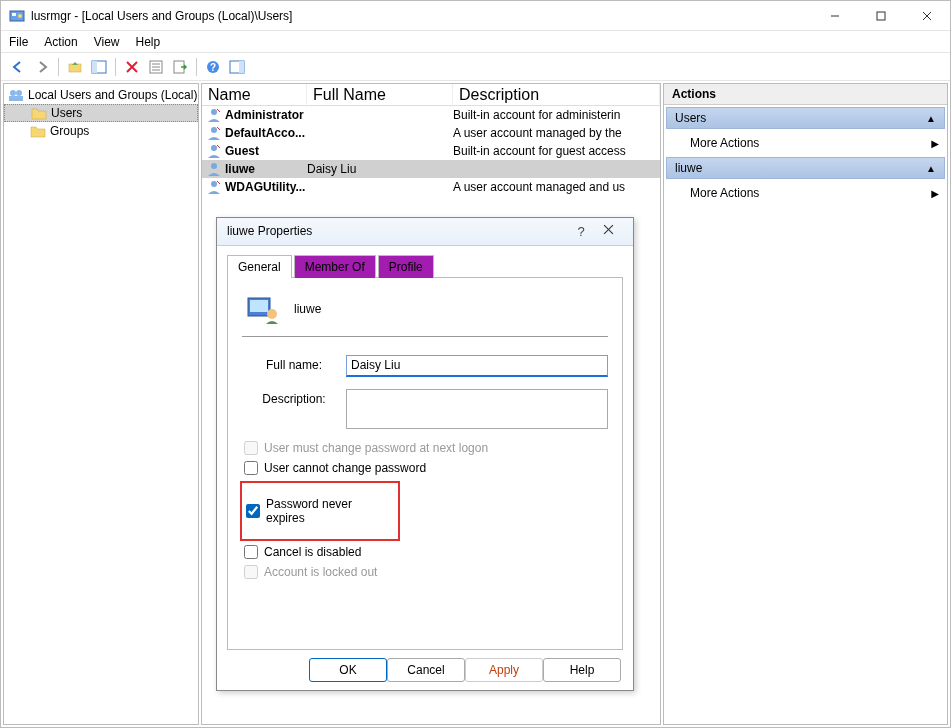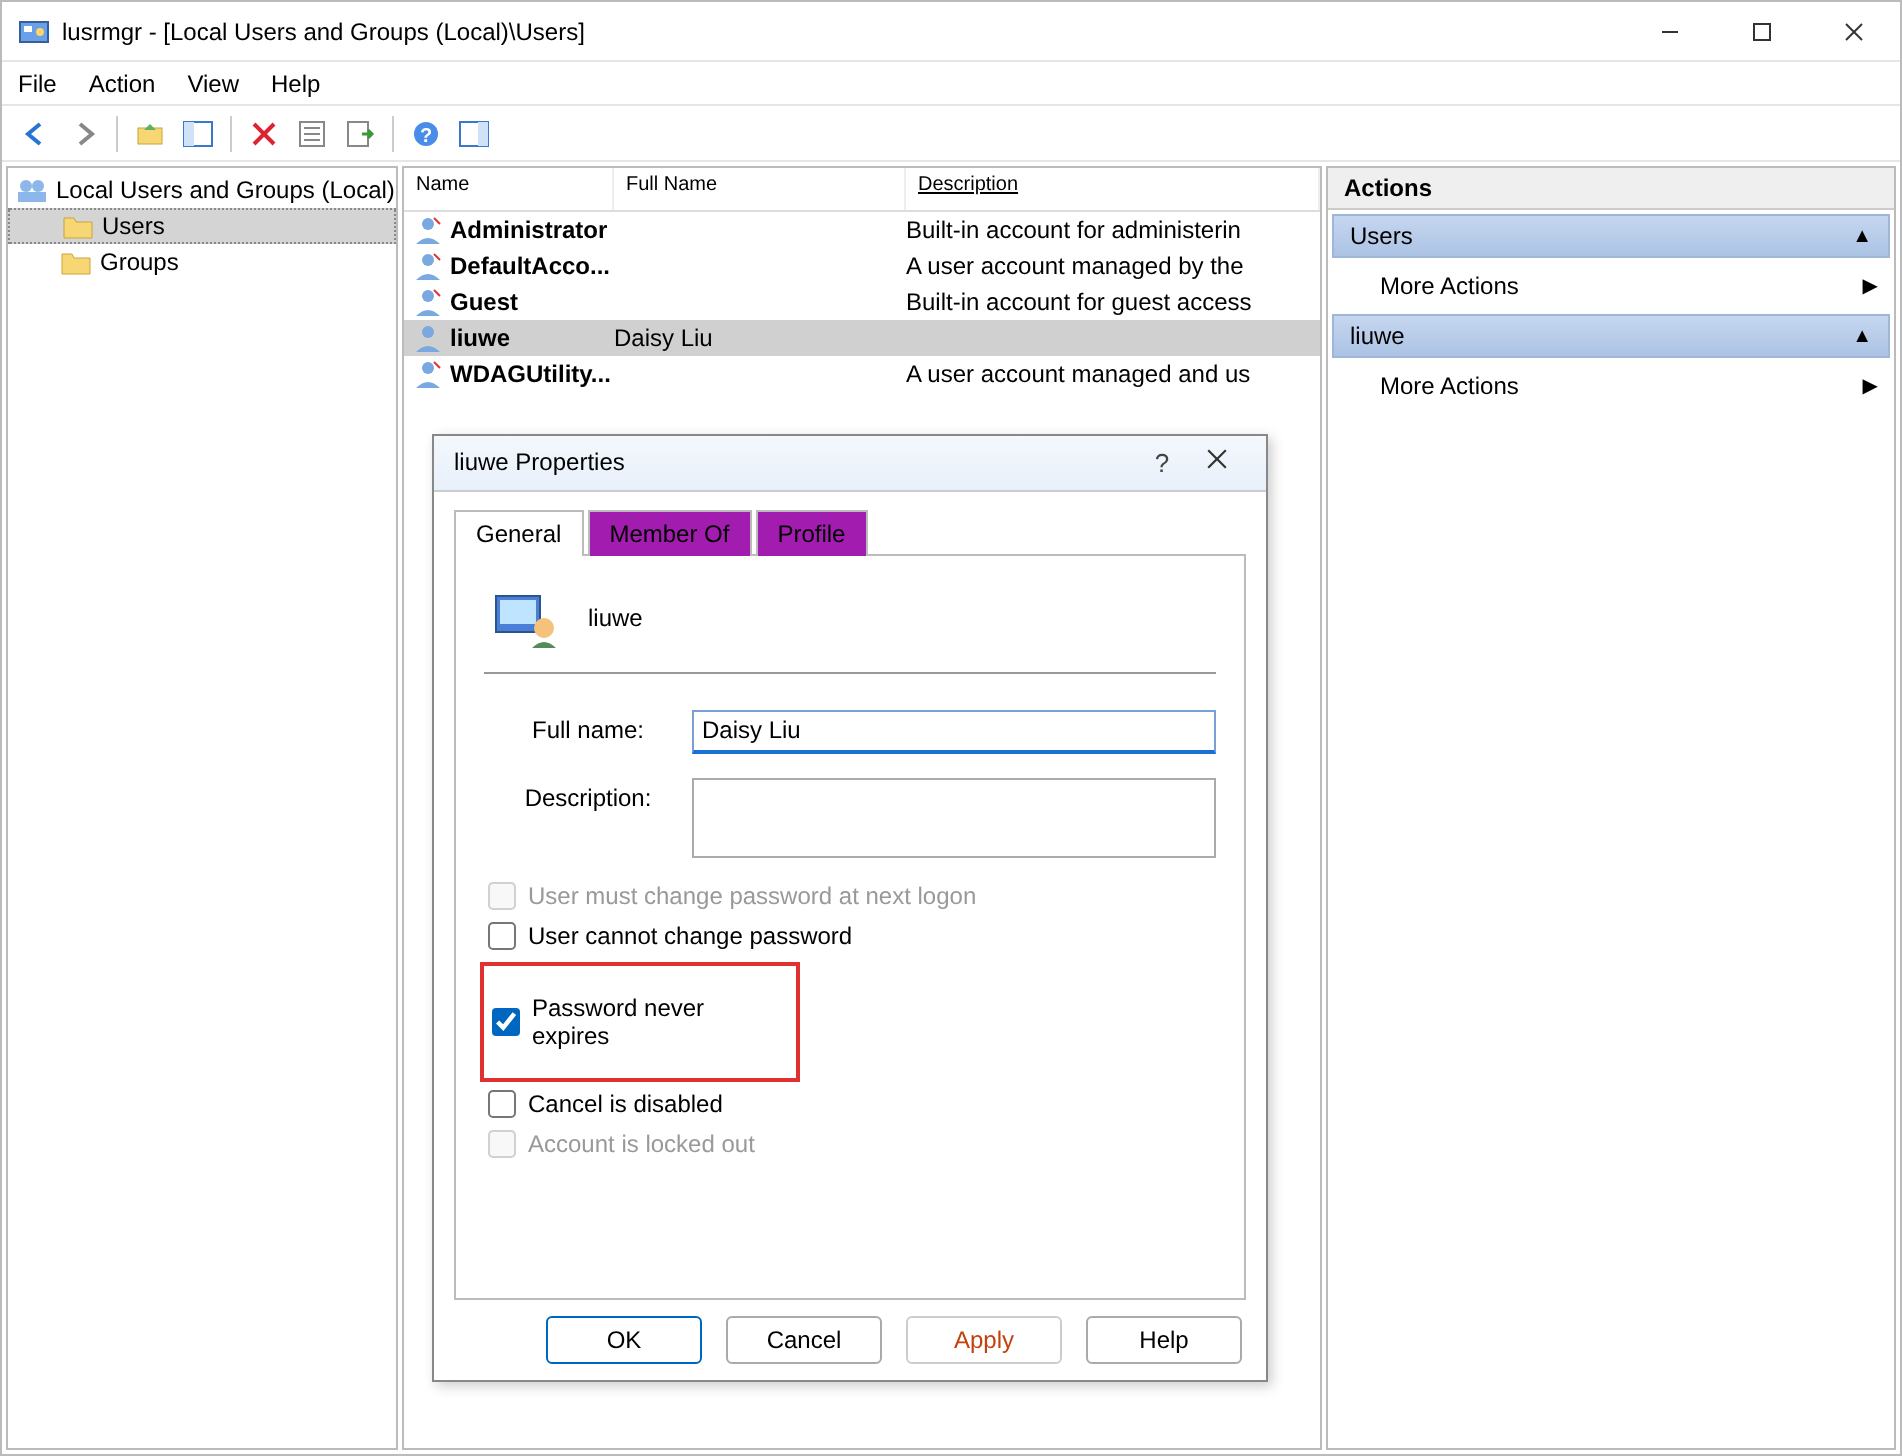--- a/index.html
+++ b/index.html
@@ -23,23 +23,23 @@
 .toolbar svg { width: 16px; height: 16px; }
 
 
 .main { display: flex; height: calc(100% - 30px - 22px - 28px - 4px); margin: 2px; gap: 2px; }
 .treepane { width: 196px; border: 1px solid #bbb; background: #fff; font-size: 12px; padding-top: 2px; }
 .tree-node { display: flex; align-items: center; height: 18px; padding-left: 4px; gap: 4px; }
 .tree-node.child { padding-left: 26px; }
 .tree-node.sel { background: #d4d4d4; border: 1px dotted #888; }
 .tree-node .fico { width: 16px; height: 14px; }
 .listpane { flex: 1; border: 1px solid #bbb; background: #fff; position: relative; overflow: hidden; }
-.listhead { display: flex; height: 22px; font-size: 10px; border-bottom: 1px solid #ddd; }
+.listhead { display: flex; height: 22px; font-size: 16px; border-bottom: 1px solid #ddd; align-items: center; }
 .listhead .col { padding: 3px 6px; border-right: 1px solid #eee; }
-.col-name { width: 105px; } .col-full { width: 146px; } .col-desc { flex: 1; text-decoration: underline; }
+.col-name { width: 105px; } .col-full { width: 146px; } .col-desc { flex: 1; }
 .listrow { display: flex; height: 18px; font-size: 12px; align-items: center; white-space: nowrap; overflow: hidden; }
 .listrow.sel { background: #d0d0d0; }
 .listrow .uico { width: 16px; height: 16px; margin: 0 3px 0 4px; flex-shrink: 0; }
 .listrow .cell-name { width: 82px; overflow: hidden; text-overflow: ellipsis; font-weight: bold; }
 .listrow .cell-full { width: 146px; overflow: hidden; }
 .listrow .cell-desc { flex: 1; overflow: hidden; }
 
 .actionpane { width: 285px; border: 1px solid #bbb; background: #fff; font-size: 12px; }
 .actionpane .ahead { background: #efefef; border-bottom: 1px solid #ccc; padding: 3px 8px; font-weight: 600; }
 .actionpane .asection { background: linear-gradient(#c5d6ef, #acc3e4); border: 1px solid #9db6d9; margin: 2px; padding: 3px 8px; display: flex; justify-content: space-between; align-items: center; }
@@ -60,21 +60,21 @@
 .userhdr { display: flex; align-items: center; gap: 14px; padding: 6px 0 12px 4px; border-bottom: 1px solid #999; margin-bottom: 18px; }
 .userhdr .uimg { width: 34px; height: 30px; }
 .formrow { display: flex; align-items: flex-start; margin-bottom: 12px; }
 .formrow .lbl { width: 104px; padding-top: 3px; text-align: center; }
 .formrow input[type=text] { flex: 1; height: 22px; border: 1px solid #7a9fd4; border-bottom: 2px solid #1a6fd8; padding: 2px 4px; font-size: 12px; outline: none; }
 .formrow textarea { flex: 1; height: 40px; border: 1px solid #aaa; resize: none; font-size: 12px; padding: 2px 4px; }
 .chkrow { display: flex; align-items: center; gap: 6px; margin-bottom: 6px; padding-left: 2px; }
 .chkrow input[type=checkbox] { width: 14px; height: 14px; margin: 0; accent-color: #0067c0; }
 .chkrow.disabled { color: #999; }
 .chkrow.highlighted { border: 2px solid #e03030; padding: 14px 4px; margin-left: -2px; margin-bottom: 4px; width: 160px; }
-.dlg-buttons { height: 44px; display: flex; justify-content: flex-end; align-items: center; gap: 12px; padding: 0 12px; }
+.dlg-buttons { height: 44px; display: flex; justify-content: flex-end; align-items: center; gap: 0; padding: 0 12px; }
 .dlg-buttons button { width: 78px; height: 24px; font-size: 12px; background: #fff; border: 1px solid #aaa; border-radius: 3px; }
 .dlg-buttons button.primary { border: 1px solid #0067c0; }
 .dlg-buttons button:disabled { color: #c2410c; border-color: #ccc; }
 
 
 .folder { fill: #f7d774; stroke: #caa33a; stroke-width: 0.5; }
 </style>
 </head>
 <body>
 

